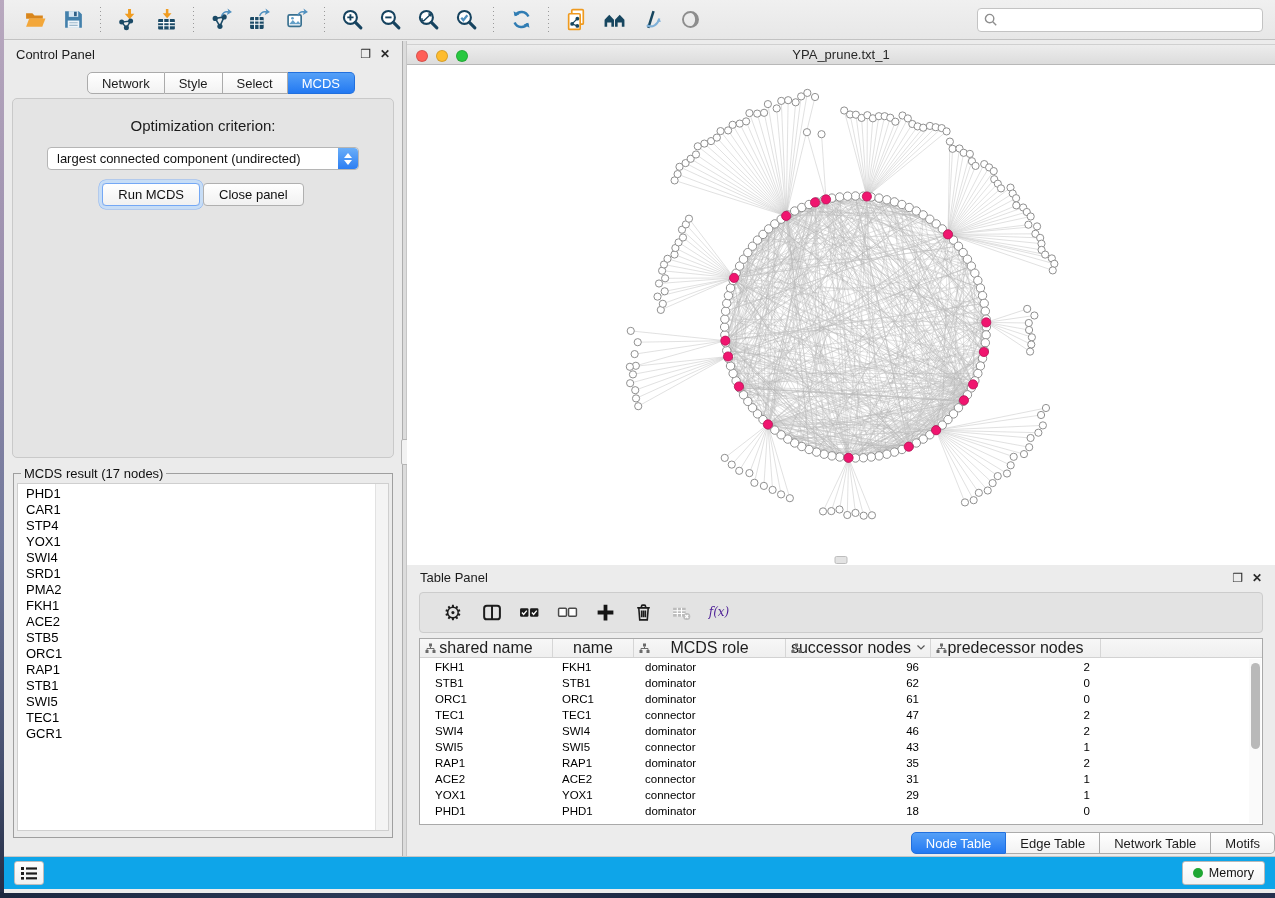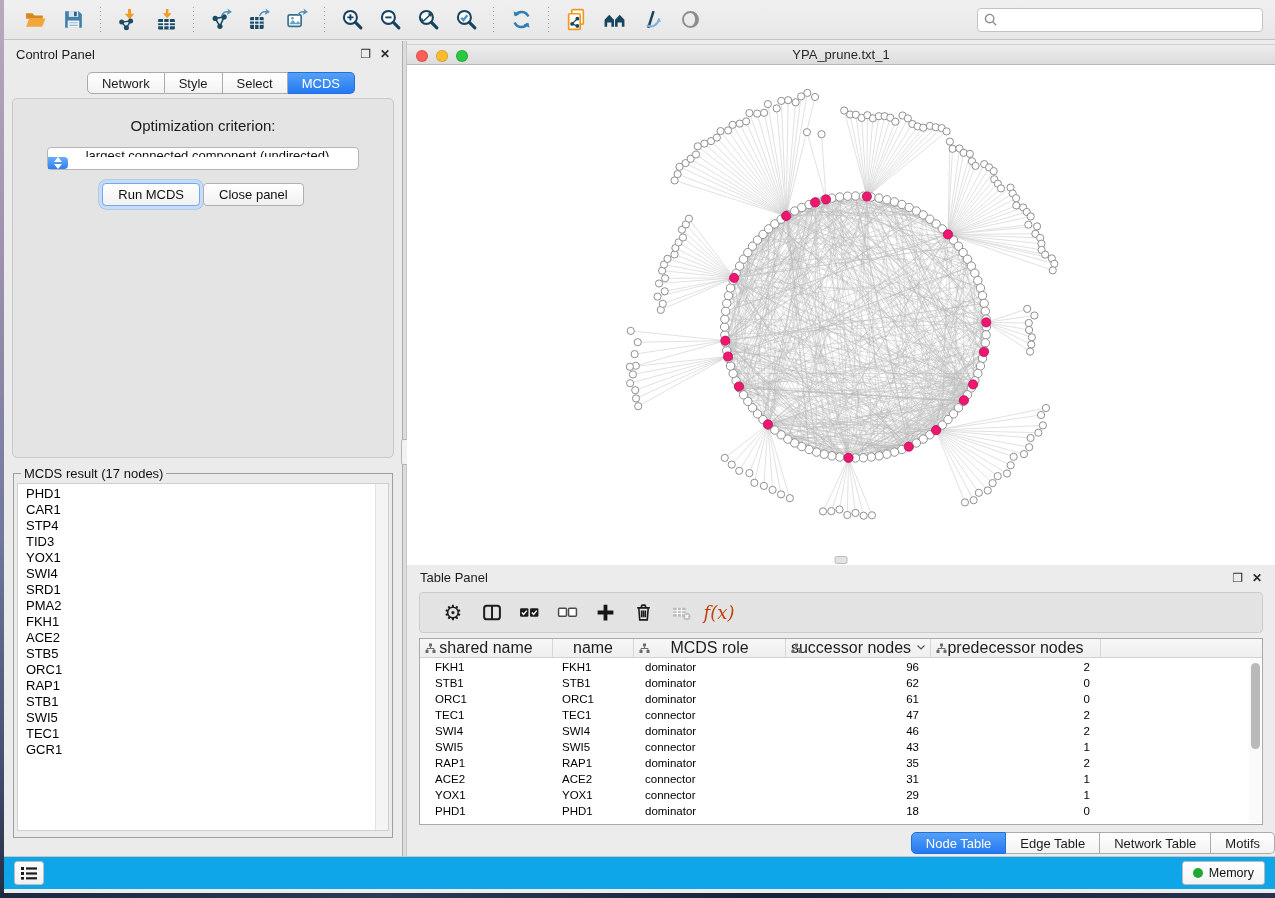--- a/index.html
+++ b/index.html
@@ -40,21 +40,21 @@
   .seg { height:22px; padding:0 14px; background:linear-gradient(#ffffff,#f2f2f2);
     border:1px solid #ababab; border-left:none; font-size:13px; color:#1c1c1c;
     display:flex; align-items:center; cursor:default; }
   .seg:first-child { border-left:1px solid #ababab; border-radius:5px 0 0 5px;margin-left:36px; }
   .seg:last-child { border-radius:0 5px 5px 0; }
   .seg.active { background:linear-gradient(#55a0f7,#2379f2); border-color:#2270dd; color:#fff; }
   .cp-content { margin:4px 8px 0 8px; height:360px; background:#e4e4e4;
     border:1px solid #c9c9c9; border-radius:5px; padding-top:18px; }
   .opt-label { text-align:center; font-size:15px; color:#1a1a1a; }
   .dropdown { margin:13px auto 0 auto; width:312px; height:23px; background:#fff;
-    border:1px solid #b5b5b5; border-radius:4px; display:flex; align-items:center; cursor:default;flex-direction:column; }
+    border:1px solid #b5b5b5; border-radius:4px; display:flex; align-items:center; cursor:default; }
   .dropdown .dd-value { flex:1; font-size:13px; padding-left:9px; color:#111;
     white-space:nowrap; overflow:hidden; }
   .dd-stepper { width:20px; align-self:stretch; background:linear-gradient(#6aaef8,#2c7ef3);
     border-radius:0 4px 4px 0; display:flex; flex-direction:column; align-items:center;
     justify-content:center; gap:2px; }
   .dd-stepper svg { width:8px; height:5px; display:block; }
   .btn-row { display:flex; justify-content:center; gap:3px; margin-top:13px; }
   .mac-btn { height:23px; padding:0 15px; font-size:13px; color:#111;
     background:linear-gradient(#ffffff,#f1f1f1); border:1px solid #b0b0b0; border-radius:4px;
     font-family:"Liberation Sans",sans-serif; cursor:default; }
@@ -91,21 +91,21 @@
 
   
   .table-panel { flex:1; background:#ececec; display:flex; flex-direction:column; min-height:0; }
   .tp-header { height:23px; display:flex; align-items:center; padding:3px 13px 0 13px; }
   .tp-toolbar { margin:4px 12px 0 12px; height:41px; background:#e3e3e3;
     border:1px solid #cccccc; border-radius:4px; display:flex; align-items:center;
     padding-left:14px; gap:0; }
   .tp-tool { width:38px; height:30px; display:flex; align-items:center; justify-content:center; }
   .tp-tool svg { width:21px; height:21px; }
   .gear-glyph { font-size:21px; color:#1d1d1d; line-height:1; }
-  .fx-glyph { font-family:"DejaVu Serif", serif; font-style:italic; font-size:18px; color:#c2410c; }
+  .fx-glyph { font-family:"DejaVu Serif", serif; font-style:italic; font-size:12px; color:#4c1d95; }
 
   .ttable { margin:5px 12px 0 12px; background:#fff; border:1px solid #a9a9a9;
     height:188px; position:relative; overflow:hidden; }
   .thead { display:flex; height:19px; background:linear-gradient(#f7f7f7,#efefef);
     border-bottom:1px solid #d2d2d2; }
   .th { position:relative; display:flex; align-items:center; justify-content:center;
     font-size:16px; color:#1d1d1d; border-right:1px solid #d6d6d6; flex:none; }
   .th .colicon { position:absolute; left:5px; top:4px; width:11px; height:11px; }
   .th .sortv { margin-left:6px; width:8px; height:5px; }
   .tbody { position:absolute; top:20px; left:0; right:14px; bottom:0; overflow:hidden; }
@@ -320,21 +320,20 @@
             <button class="mac-btn">Close panel</button>
           </div>
         </div>
         <fieldset class="mcds-fieldset">
           <legend>MCDS result (17 nodes)</legend>
           <div class="mcds-list" id="mcds-list">
             <div class="list-track"></div>
           <div class="mcds-item">PHD1</div>
               <div class="mcds-item">CAR1</div>
               <div class="mcds-item">STP4</div>
-              <div class="mcds-item">TID3</div>
               <div class="mcds-item">YOX1</div>
               <div class="mcds-item">SWI4</div>
               <div class="mcds-item">SRD1</div>
               <div class="mcds-item">PMA2</div>
               <div class="mcds-item">FKH1</div>
               <div class="mcds-item">ACE2</div>
               <div class="mcds-item">STB5</div>
               <div class="mcds-item">ORC1</div>
               <div class="mcds-item">RAP1</div>
               <div class="mcds-item">STB1</div>

